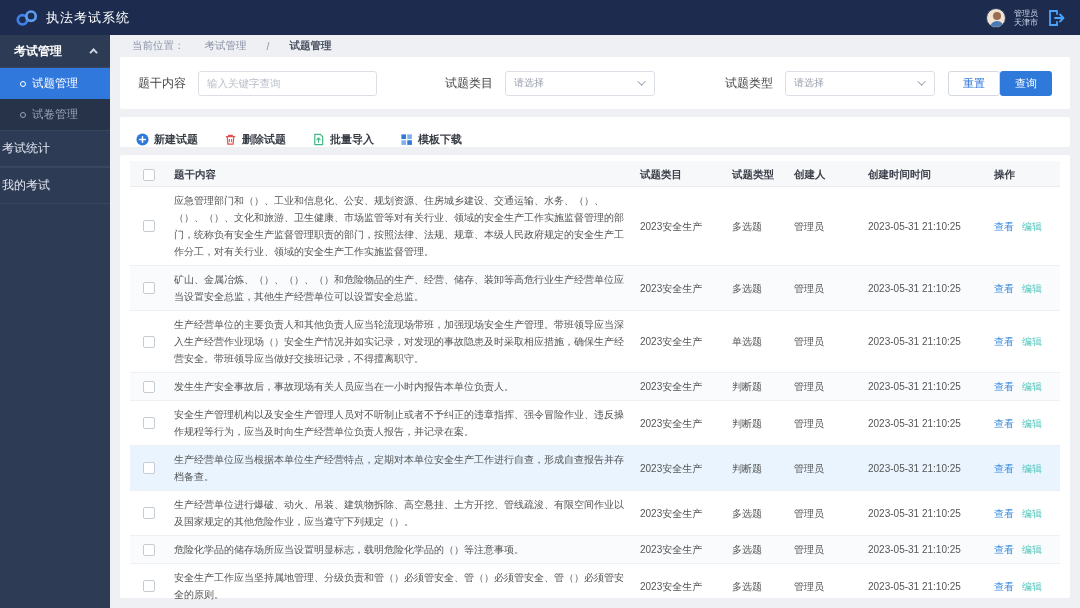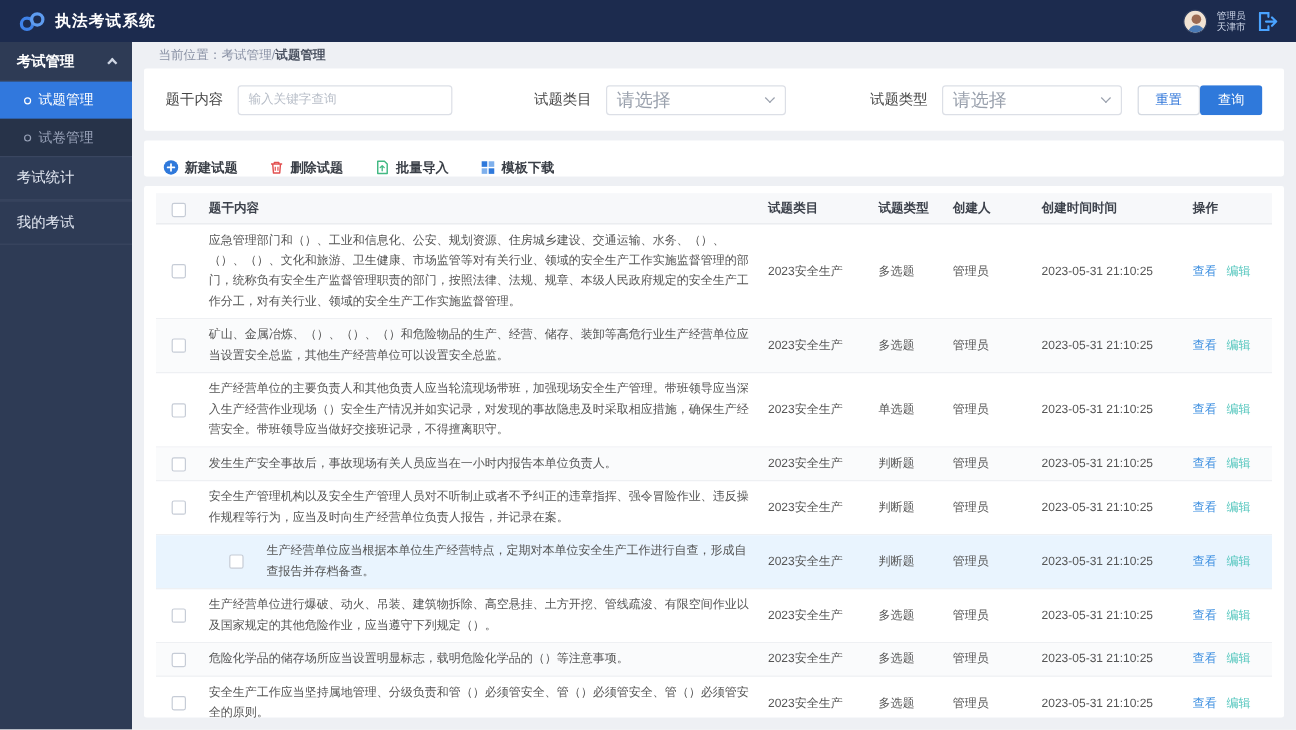--- a/index.html
+++ b/index.html
@@ -3,72 +3,72 @@
 <meta charset="utf-8">
 <style>
   * { margin:0; padding:0; box-sizing:border-box; }
   html,body { width:1080px; height:608px; overflow:hidden; font-family:"Liberation Sans","DejaVu Sans",sans-serif; background:#eef0f4; }
   .app { width:1080px; height:608px; display:flex; flex-direction:column; }
 
   
   .top-header { height:35px; background:#1c2b4e; display:flex; align-items:center; justify-content:space-between; padding:0 14px 0 16px; flex:0 0 35px; }
   .logo-area { display:flex; align-items:center; gap:8px; }
   .logo-icon { width:22px; height:18px; }
-  .app-title { color:#fff; font-size:13px; font-weight:bold; letter-spacing:1px; }
+  .app-title { color:#fff; font-size:13px; font-weight:normal; letter-spacing:1px; }
   .header-right { display:flex; align-items:center; gap:8px; }
   .avatar { width:20px; height:20px; border-radius:50%; background:#f1e3d3; position:relative; overflow:hidden; border:1px solid #2e3d5e; }
   .avatar::before { content:""; position:absolute; top:3px; left:6px; width:8px; height:8px; border-radius:50%; background:#9c6b52; }
   .avatar::after { content:""; position:absolute; top:12px; left:3px; width:14px; height:9px; border-radius:7px 7px 0 0; background:#4a7ab5; }
   .user-meta { display:flex; flex-direction:column; line-height:9px; }
   .user-meta span { color:#cfd8ea; font-size:8px; }
   .logout-svg { width:20px; height:20px; cursor:pointer; }
 
   
   .body-row { flex:1; display:flex; min-height:0; }
   .sidebar { width:110px; background:#2e3b55; flex:0 0 110px; color:#cfd6e4; font-size:12px; }
   .side-group { height:33px; display:flex; align-items:center; justify-content:space-between; padding:0 12px 0 14px; color:#fff; font-weight:bold; border-bottom:1px solid #3a4660; cursor:pointer; }
   .chev-up { width:6px; height:6px; border-left:2px solid #cfd6e4; border-top:2px solid #cfd6e4; transform:rotate(45deg) translateY(2px); }
   .side-sub { height:31px; display:flex; align-items:center; gap:6px; padding-left:20px; background:#273349; color:#98a2b8; cursor:pointer; font-size:11.5px; }
   .side-sub.active { background:#3178dd; color:#fff; }
   .sub-dot { width:6px; height:6px; border:1px solid currentColor; border-radius:50%; flex:0 0 6px; }
-  .side-item { height:37px; display:flex; align-items:center; padding-left:14px; border-bottom:1px solid #3a4660; border-top:1px solid #3a4660; color:#e3e8f2; cursor:pointer; }
+  .side-item { height:37px; display:flex; align-items:center; padding-left:2px; border-bottom:1px solid #3a4660; border-top:1px solid #3a4660; color:#e3e8f2; cursor:pointer; }
 
   main { flex:1; display:flex; flex-direction:column; min-width:0; padding:0 0 0 0; }
-  .breadcrumb { height:22px; display:flex; align-items:center; padding-left:22px; font-size:10.5px; color:#8a92a5; gap:0; }
+  .breadcrumb { height:22px; display:flex; align-items:center; padding-left:22px; font-size:10.5px; color:#8a92a5; gap:20px; }
   .breadcrumb .current { color:#4a5160; font-weight:bold; }
 
   .card { background:#fff; margin:0 10px 8px 10px; border-radius:2px; }
 
   
   .filter-card { height:52px; display:flex; align-items:center; padding:0 18px; gap:10px; flex:0 0 52px; }
   .f-label { font-size:12px; color:#444; margin-right:2px; white-space:nowrap; }
   .f-input { width:179px; height:25px; border:1px solid #dcdfe6; border-radius:3px; padding:0 8px; font-size:10.5px; color:#333; outline:none; font-family:inherit; }
   .f-input::placeholder { color:#b8bec8; }
-  .f-select { width:150px; height:25px; border:1px solid #dcdfe6; border-radius:3px; padding:0 8px; font-size:15px; color:#9aa1ad; display:flex; align-items:center; justify-content:space-between; cursor:pointer; }
+  .f-select { width:150px; height:25px; border:1px solid #dcdfe6; border-radius:3px; padding:0 8px; font-size:10px; color:#9aa1ad; display:flex; align-items:center; justify-content:space-between; cursor:pointer; }
   .chev-down { width:6px; height:6px; border-left:1.5px solid #9aa1ad; border-bottom:1.5px solid #9aa1ad; transform:rotate(-45deg) translateY(-2px); }
   .f-gap { width:48px; } .f-gap2 { width:50px; }
   .f-actions { margin-left:auto; display:flex; gap:0; }
   .btn { height:25px; padding:0 14px; border-radius:3px; font-size:11px; cursor:pointer; border:1px solid transparent; font-family:inherit; }
   .btn-reset { background:#fff; border-color:#d4d9e1; color:#3076d9; }
   .btn-primary { background:#2f79db; color:#fff; }
 
   
   .toolbar-card { height:30px; display:flex; align-items:flex-end; padding:0 16px; gap:26px; flex:0 0 30px; }
   .tool-btn { display:flex; align-items:center; gap:5px; background:none; border:none; font-size:11px; font-weight:bold; color:#3a3f47; cursor:pointer; font-family:inherit; }
   .tool-btn svg { width:13px; height:13px; }
 
   
   .table-card { flex:1; display:flex; flex-direction:column; padding:6px 10px 0 10px; margin-bottom:10px; min-height:0; }
   .trow { display:grid; grid-template-columns:38px 1fr 92px 62px 74px 126px 72px; align-items:center; border-bottom:1px solid #eef0f3; font-size:10px; color:#555; }
   .thead-row { background:#f7f8fa; font-weight:bold; color:#3c414b; height:26px; font-size:10.5px; border-bottom:1px solid #e8eaee; }
   .cell { padding:5px 6px; line-height:17px; }
   .c-check { display:flex; justify-content:center; }
   .checkbox { width:12px; height:12px; border:1px solid #c6ccd6; border-radius:2px; background:#fff; cursor:pointer; display:inline-block; }
   .striped { background:#fafbfc; }
-  .hl { background:#e9f4fe;padding-left:48px; }
+  .hl { background:#e9f4fe; }
   .c-actions { display:flex; gap:8px; white-space:nowrap; }
   .link { font-size:10px; cursor:pointer; text-decoration:none; }
   .link.view { color:#3d8fe0; }
   .link.edit { color:#53c6bd; }
   .t-spacer { flex:1; }
 </style>
 </head>
 <body>
 
 <div class="app">

